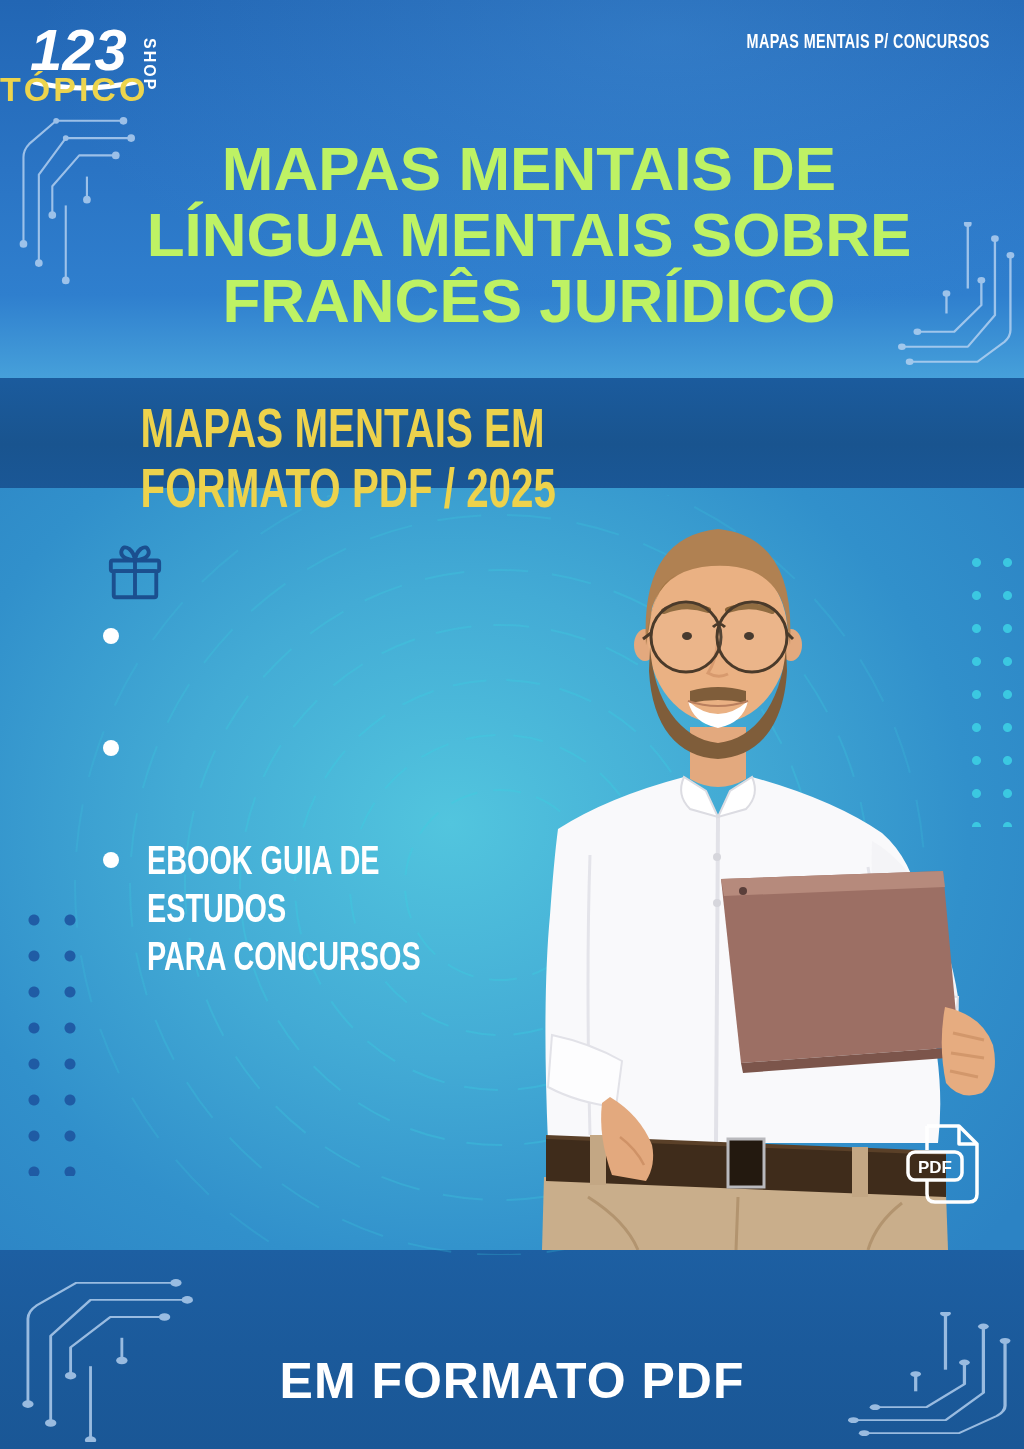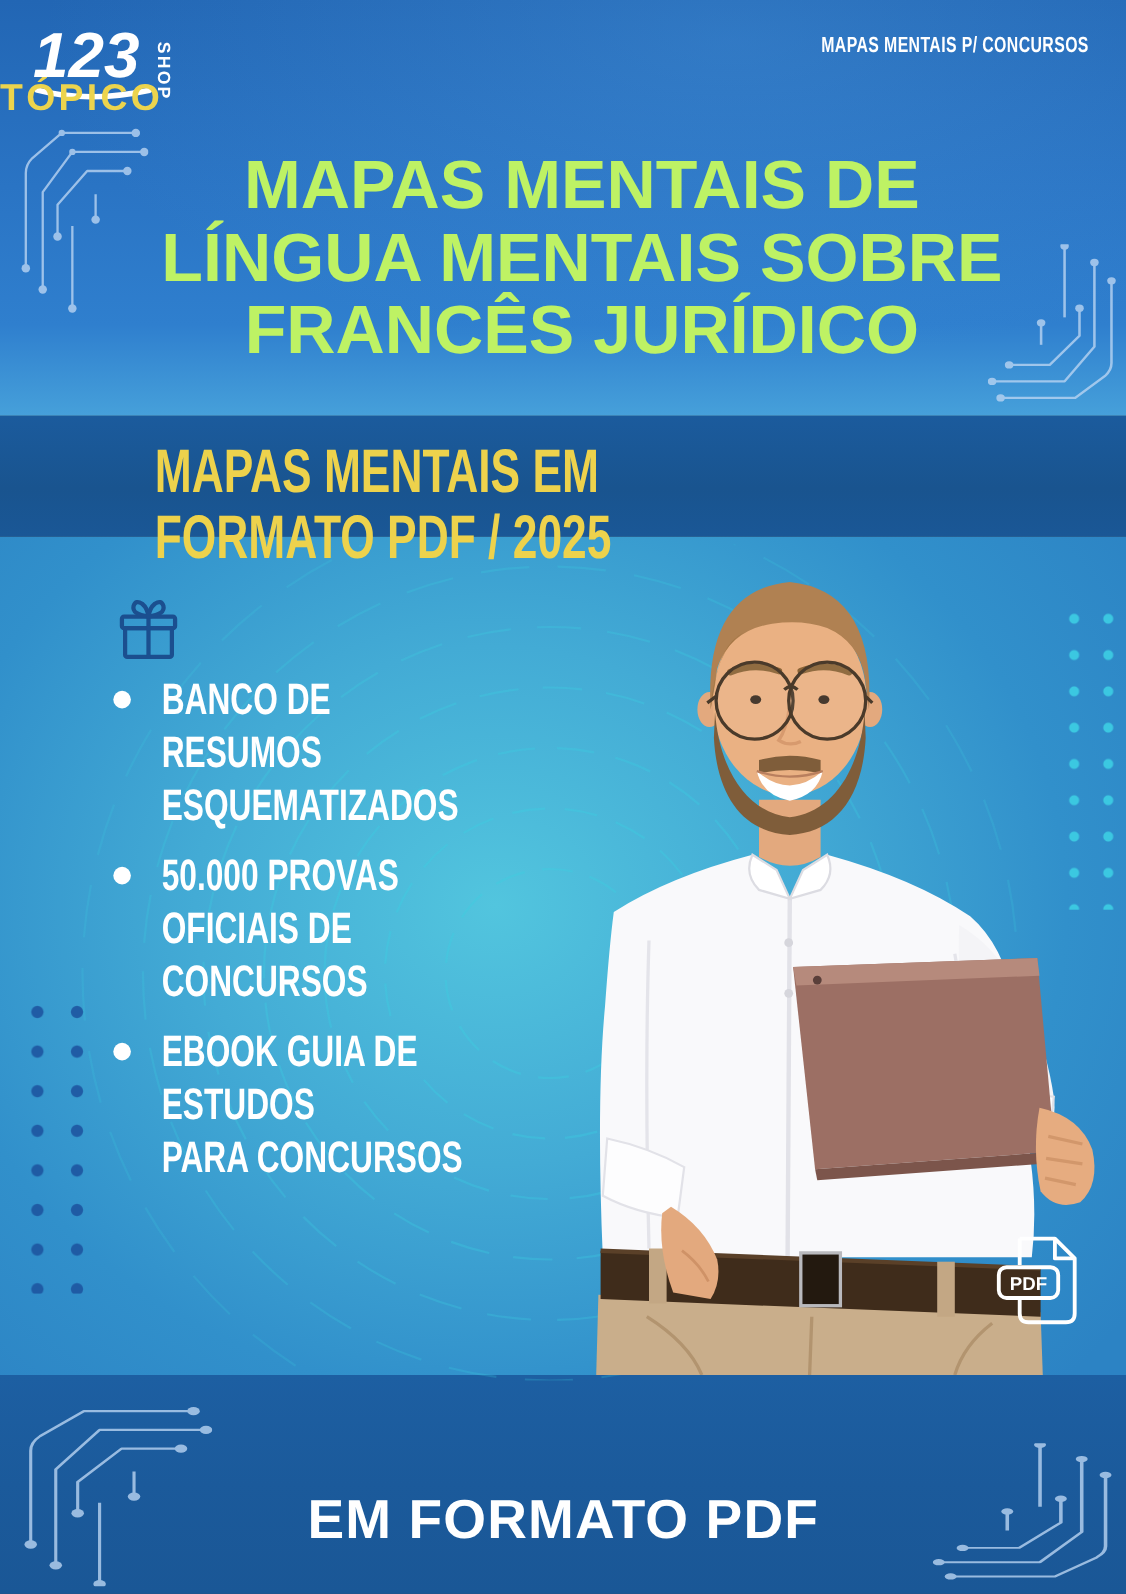--- a/index.html
+++ b/index.html
@@ -304,27 +304,23 @@
         <path d="M30 16 L30 54"></path>
         <path d="M30 16 Q14 14 16 6 Q18 0 24 4 Q29 8 30 16 Z"></path>
         <path d="M30 16 Q46 14 44 6 Q42 0 36 4 Q31 8 30 16 Z"></path>
       </g>
     </svg>
   </div>
 
   <ul class="abs offers">
     <li>
       <span class="marker"></span>
-      <span class="item-text"><span class="cond from-left">BANCO DE RESUMOS
-ESQUEMATIZADOS</span></span>
     </li>
     <li>
       <span class="marker"></span>
-      <span class="item-text"><span class="cond from-left">50.000 PROVAS
-OFICIAIS DE CONCURSOS</span></span>
     </li>
     <li>
       <span class="marker"></span>
       <span class="item-text"><span class="cond from-left">EBOOK GUIA DE ESTUDOS
 PARA CONCURSOS</span></span>
     </li>
   </ul>
 
   <svg class="abs" style="left:903px; top:1122px;" width="80" height="84" viewBox="0 0 80 84">
     <g stroke="#ffffff" stroke-width="3.5" fill="none" stroke-linejoin="round">

